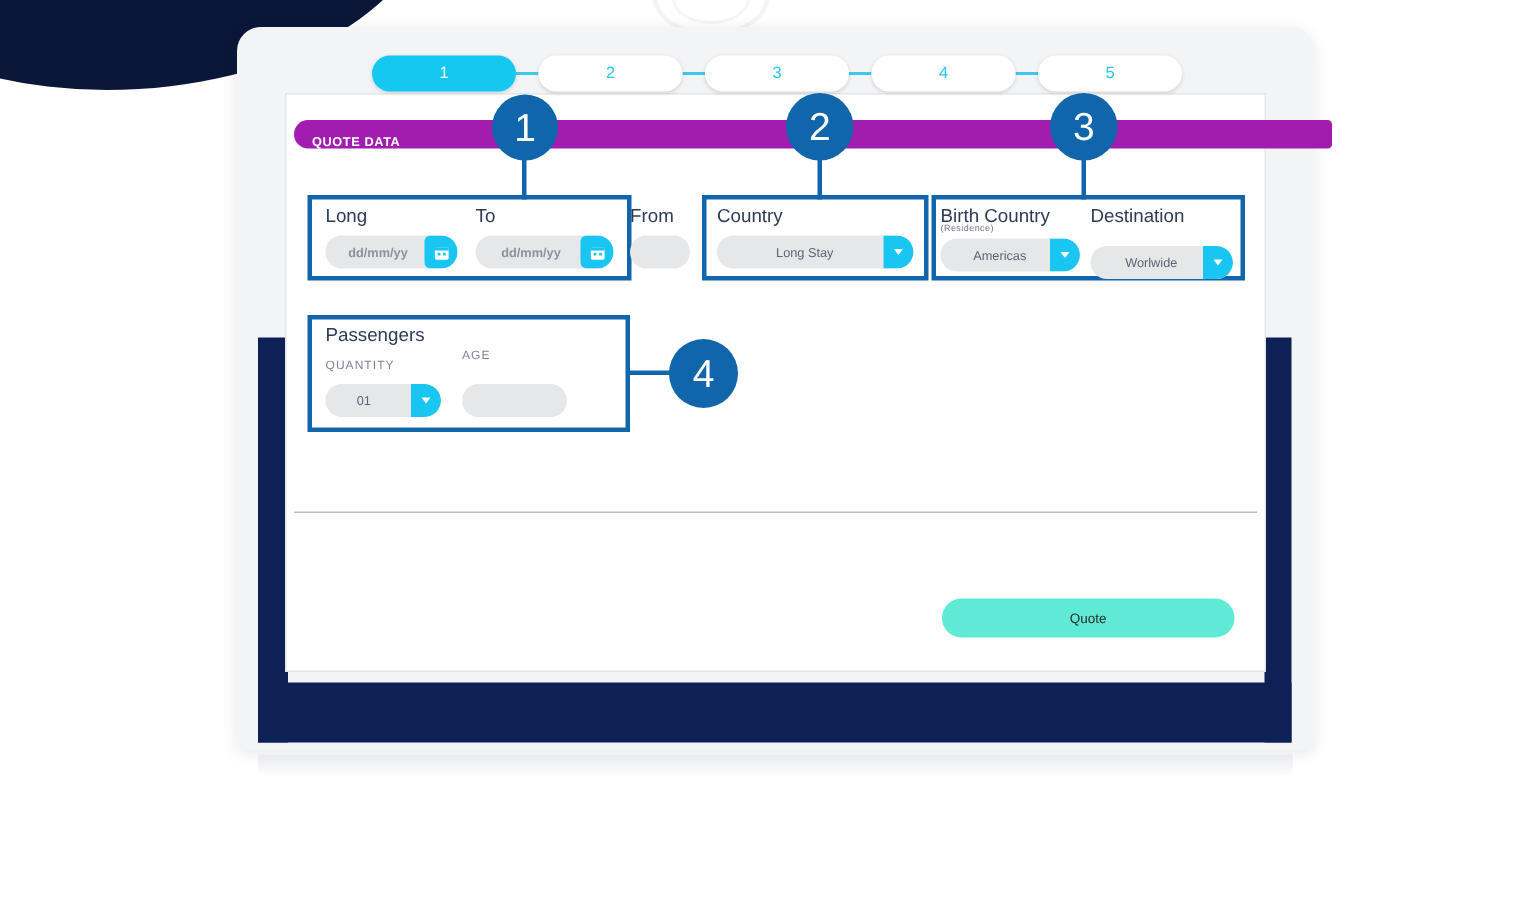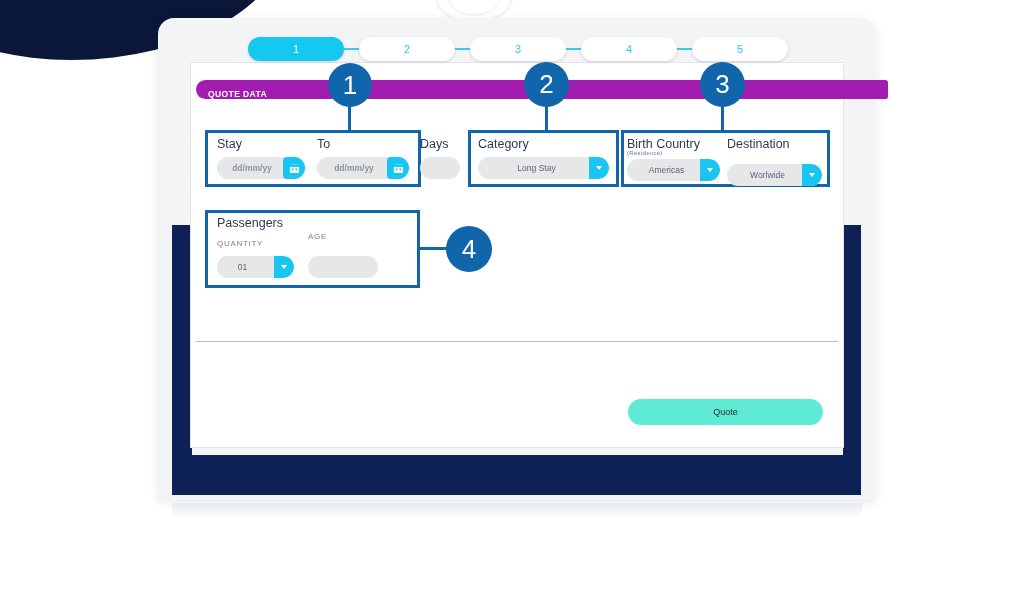--- a/index.html
+++ b/index.html
@@ -268,21 +268,21 @@
         <span>5</span>
       </div>
   </div>
 
   <div class="quote-bar">
     <span>QUOTE DATA</span>
   </div>
 
   <div class="group g1"></div>
   <div class="fld" style="left:217px; top:137px;">
-    <div class="fld-label">Stay</div>
+    <div class="fld-label">Long</div>
     <div class="pill" style="width:88px; margin-top:6px;">
       <span class="ph" style="margin-right:18px;">dd/mm/yy</span>
       <span class="cal-btn">
         <svg width="11" height="11" viewBox="0 0 12 12" aria-hidden="true">
           <rect x="1" y="2" width="10" height="9" rx="1.2" fill="#fff"></rect>
           <rect x="1" y="2" width="10" height="2.4" fill="#19c6f2"></rect>
           <rect x="3" y="6" width="2" height="2" fill="#19c6f2"></rect>
           <rect x="7" y="6" width="2" height="2" fill="#19c6f2"></rect>
         </svg>
       </span>
@@ -297,29 +297,29 @@
           <rect x="1" y="2" width="10" height="9" rx="1.2" fill="#fff"></rect>
           <rect x="1" y="2" width="10" height="2.4" fill="#19c6f2"></rect>
           <rect x="3" y="6" width="2" height="2" fill="#19c6f2"></rect>
           <rect x="7" y="6" width="2" height="2" fill="#19c6f2"></rect>
         </svg>
       </span>
     </div>
   </div>
 
   <div class="fld" style="left:420px; top:137px;">
-    <div class="fld-label">Days</div>
+    <div class="fld-label">From</div>
     <div class="pill" style="width:40px; margin-top:6px;">
       <span></span>
     </div>
   </div>
 
   <div class="group g2"></div>
   <div class="fld" style="left:478px; top:137px;">
-    <div class="fld-label">Category</div>
+    <div class="fld-label">Country</div>
     <div class="pill" style="width:131px; margin-top:6px;">
       <span style="margin-right:14px;">Long Stay</span>
       <span class="dd-btn">
           <i class="dd-tri"></i>
         </span>
     </div>
   </div>
 
   <div class="group g3"></div>
   <div class="fld" style="left:627px; top:137px;">

